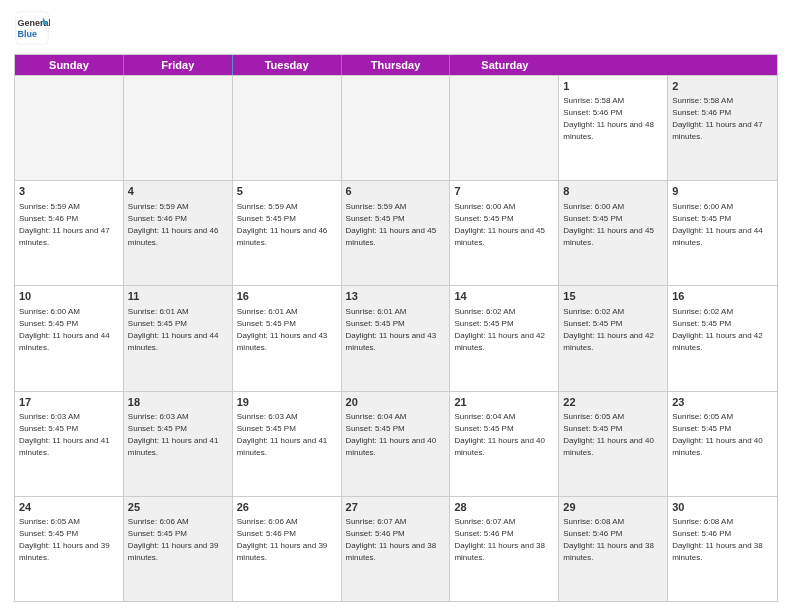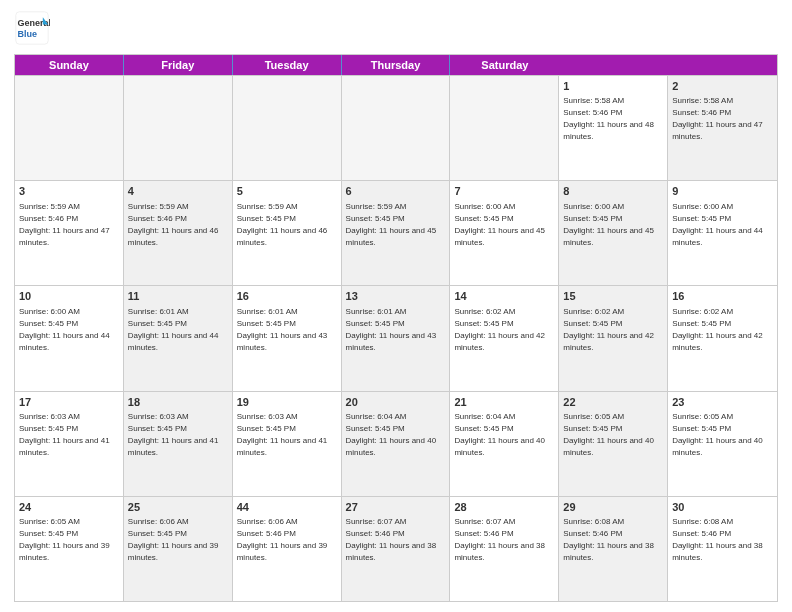--- a/index.html
+++ b/index.html
@@ -169,21 +169,21 @@
           <div class="cal-cell shaded"><span class="day-num">18</span><span class="cell-text">Sunrise: 6:03 AM</span><br><span class="cell-text">Sunset: 5:45 PM</span><br><span class="cell-text">Daylight: 11 hours and 41 minutes.</span></div>
           <div class="cal-cell"><span class="day-num">19</span><span class="cell-text">Sunrise: 6:03 AM</span><br><span class="cell-text">Sunset: 5:45 PM</span><br><span class="cell-text">Daylight: 11 hours and 41 minutes.</span></div>
           <div class="cal-cell shaded"><span class="day-num">20</span><span class="cell-text">Sunrise: 6:04 AM</span><br><span class="cell-text">Sunset: 5:45 PM</span><br><span class="cell-text">Daylight: 11 hours and 40 minutes.</span></div>
           <div class="cal-cell"><span class="day-num">21</span><span class="cell-text">Sunrise: 6:04 AM</span><br><span class="cell-text">Sunset: 5:45 PM</span><br><span class="cell-text">Daylight: 11 hours and 40 minutes.</span></div>
           <div class="cal-cell shaded"><span class="day-num">22</span><span class="cell-text">Sunrise: 6:05 AM</span><br><span class="cell-text">Sunset: 5:45 PM</span><br><span class="cell-text">Daylight: 11 hours and 40 minutes.</span></div>
           <div class="cal-cell"><span class="day-num">23</span><span class="cell-text">Sunrise: 6:05 AM</span><br><span class="cell-text">Sunset: 5:45 PM</span><br><span class="cell-text">Daylight: 11 hours and 40 minutes.</span></div>
         </div>
         <div class="cal-week">
           <div class="cal-cell"><span class="day-num">24</span><span class="cell-text">Sunrise: 6:05 AM</span><br><span class="cell-text">Sunset: 5:45 PM</span><br><span class="cell-text">Daylight: 11 hours and 39 minutes.</span></div>
           <div class="cal-cell shaded"><span class="day-num">25</span><span class="cell-text">Sunrise: 6:06 AM</span><br><span class="cell-text">Sunset: 5:45 PM</span><br><span class="cell-text">Daylight: 11 hours and 39 minutes.</span></div>
-          <div class="cal-cell"><span class="day-num">44</span><span class="cell-text">Sunrise: 6:06 AM</span><br><span class="cell-text">Sunset: 5:46 PM</span><br><span class="cell-text">Daylight: 11 hours and 39 minutes.</span></div>
+          <div class="cal-cell"><span class="day-num">26</span><span class="cell-text">Sunrise: 6:06 AM</span><br><span class="cell-text">Sunset: 5:46 PM</span><br><span class="cell-text">Daylight: 11 hours and 39 minutes.</span></div>
           <div class="cal-cell shaded"><span class="day-num">27</span><span class="cell-text">Sunrise: 6:07 AM</span><br><span class="cell-text">Sunset: 5:46 PM</span><br><span class="cell-text">Daylight: 11 hours and 38 minutes.</span></div>
           <div class="cal-cell"><span class="day-num">28</span><span class="cell-text">Sunrise: 6:07 AM</span><br><span class="cell-text">Sunset: 5:46 PM</span><br><span class="cell-text">Daylight: 11 hours and 38 minutes.</span></div>
           <div class="cal-cell shaded"><span class="day-num">29</span><span class="cell-text">Sunrise: 6:08 AM</span><br><span class="cell-text">Sunset: 5:46 PM</span><br><span class="cell-text">Daylight: 11 hours and 38 minutes.</span></div>
           <div class="cal-cell"><span class="day-num">30</span><span class="cell-text">Sunrise: 6:08 AM</span><br><span class="cell-text">Sunset: 5:46 PM</span><br><span class="cell-text">Daylight: 11 hours and 38 minutes.</span></div>
         </div>
       </div>
   </div>
 </div>
 
 </body></html>

